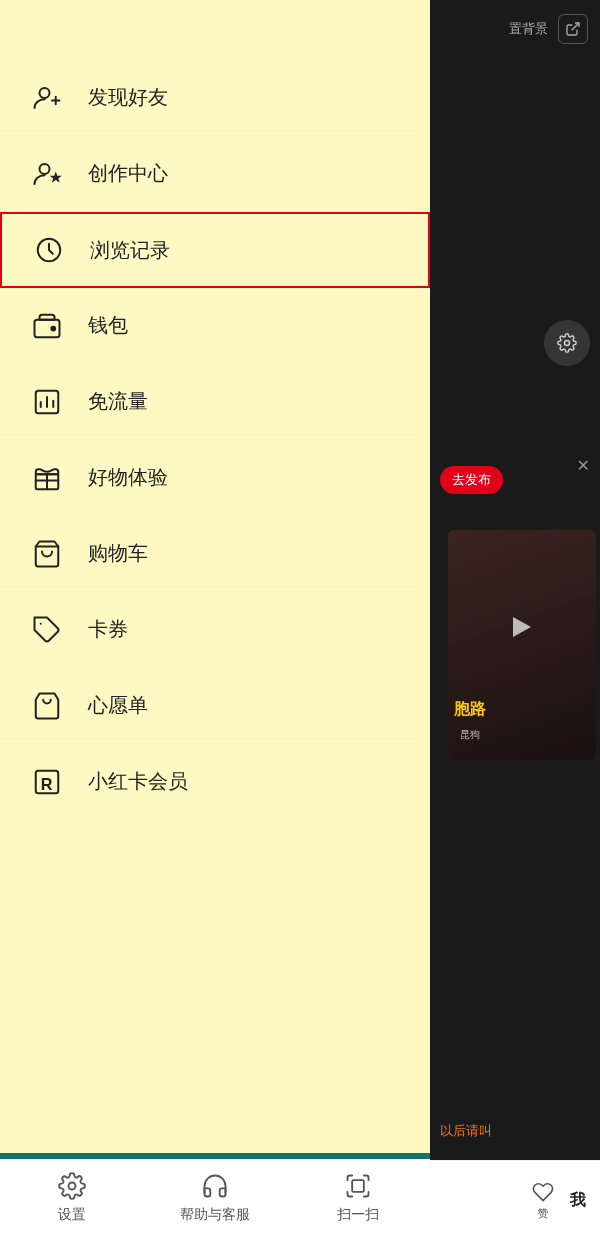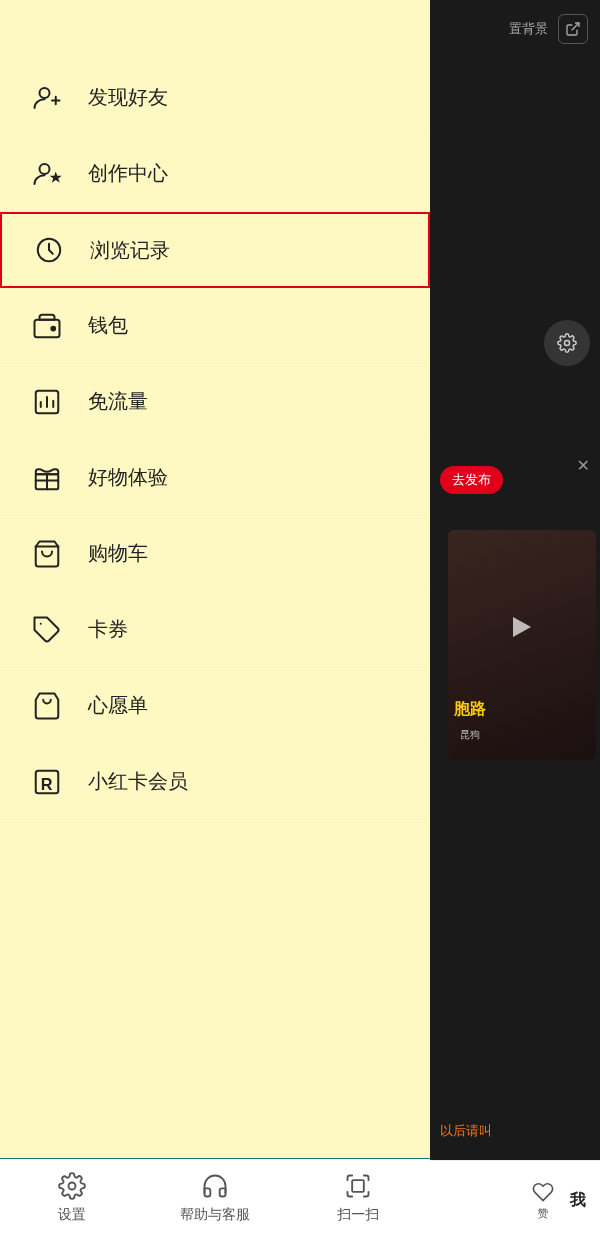--- a/index.html
+++ b/index.html
@@ -106,21 +106,21 @@
     .menu-item-label {
       font-size: 20px;
       color: #222;
       font-weight: 400;
     }
 
     
     .bottom-nav {
       margin-top: auto;
       display: flex;
-      border-top: 1px solid #0f766e;
+      border-top: 6px solid #0f766e;
       background: #fff;
       align-items: flex-end;
     }
 
     .bottom-nav-item {
       flex: 1;
       display: flex;
       flex-direction: column;
       align-items: center;
       justify-content: center;

